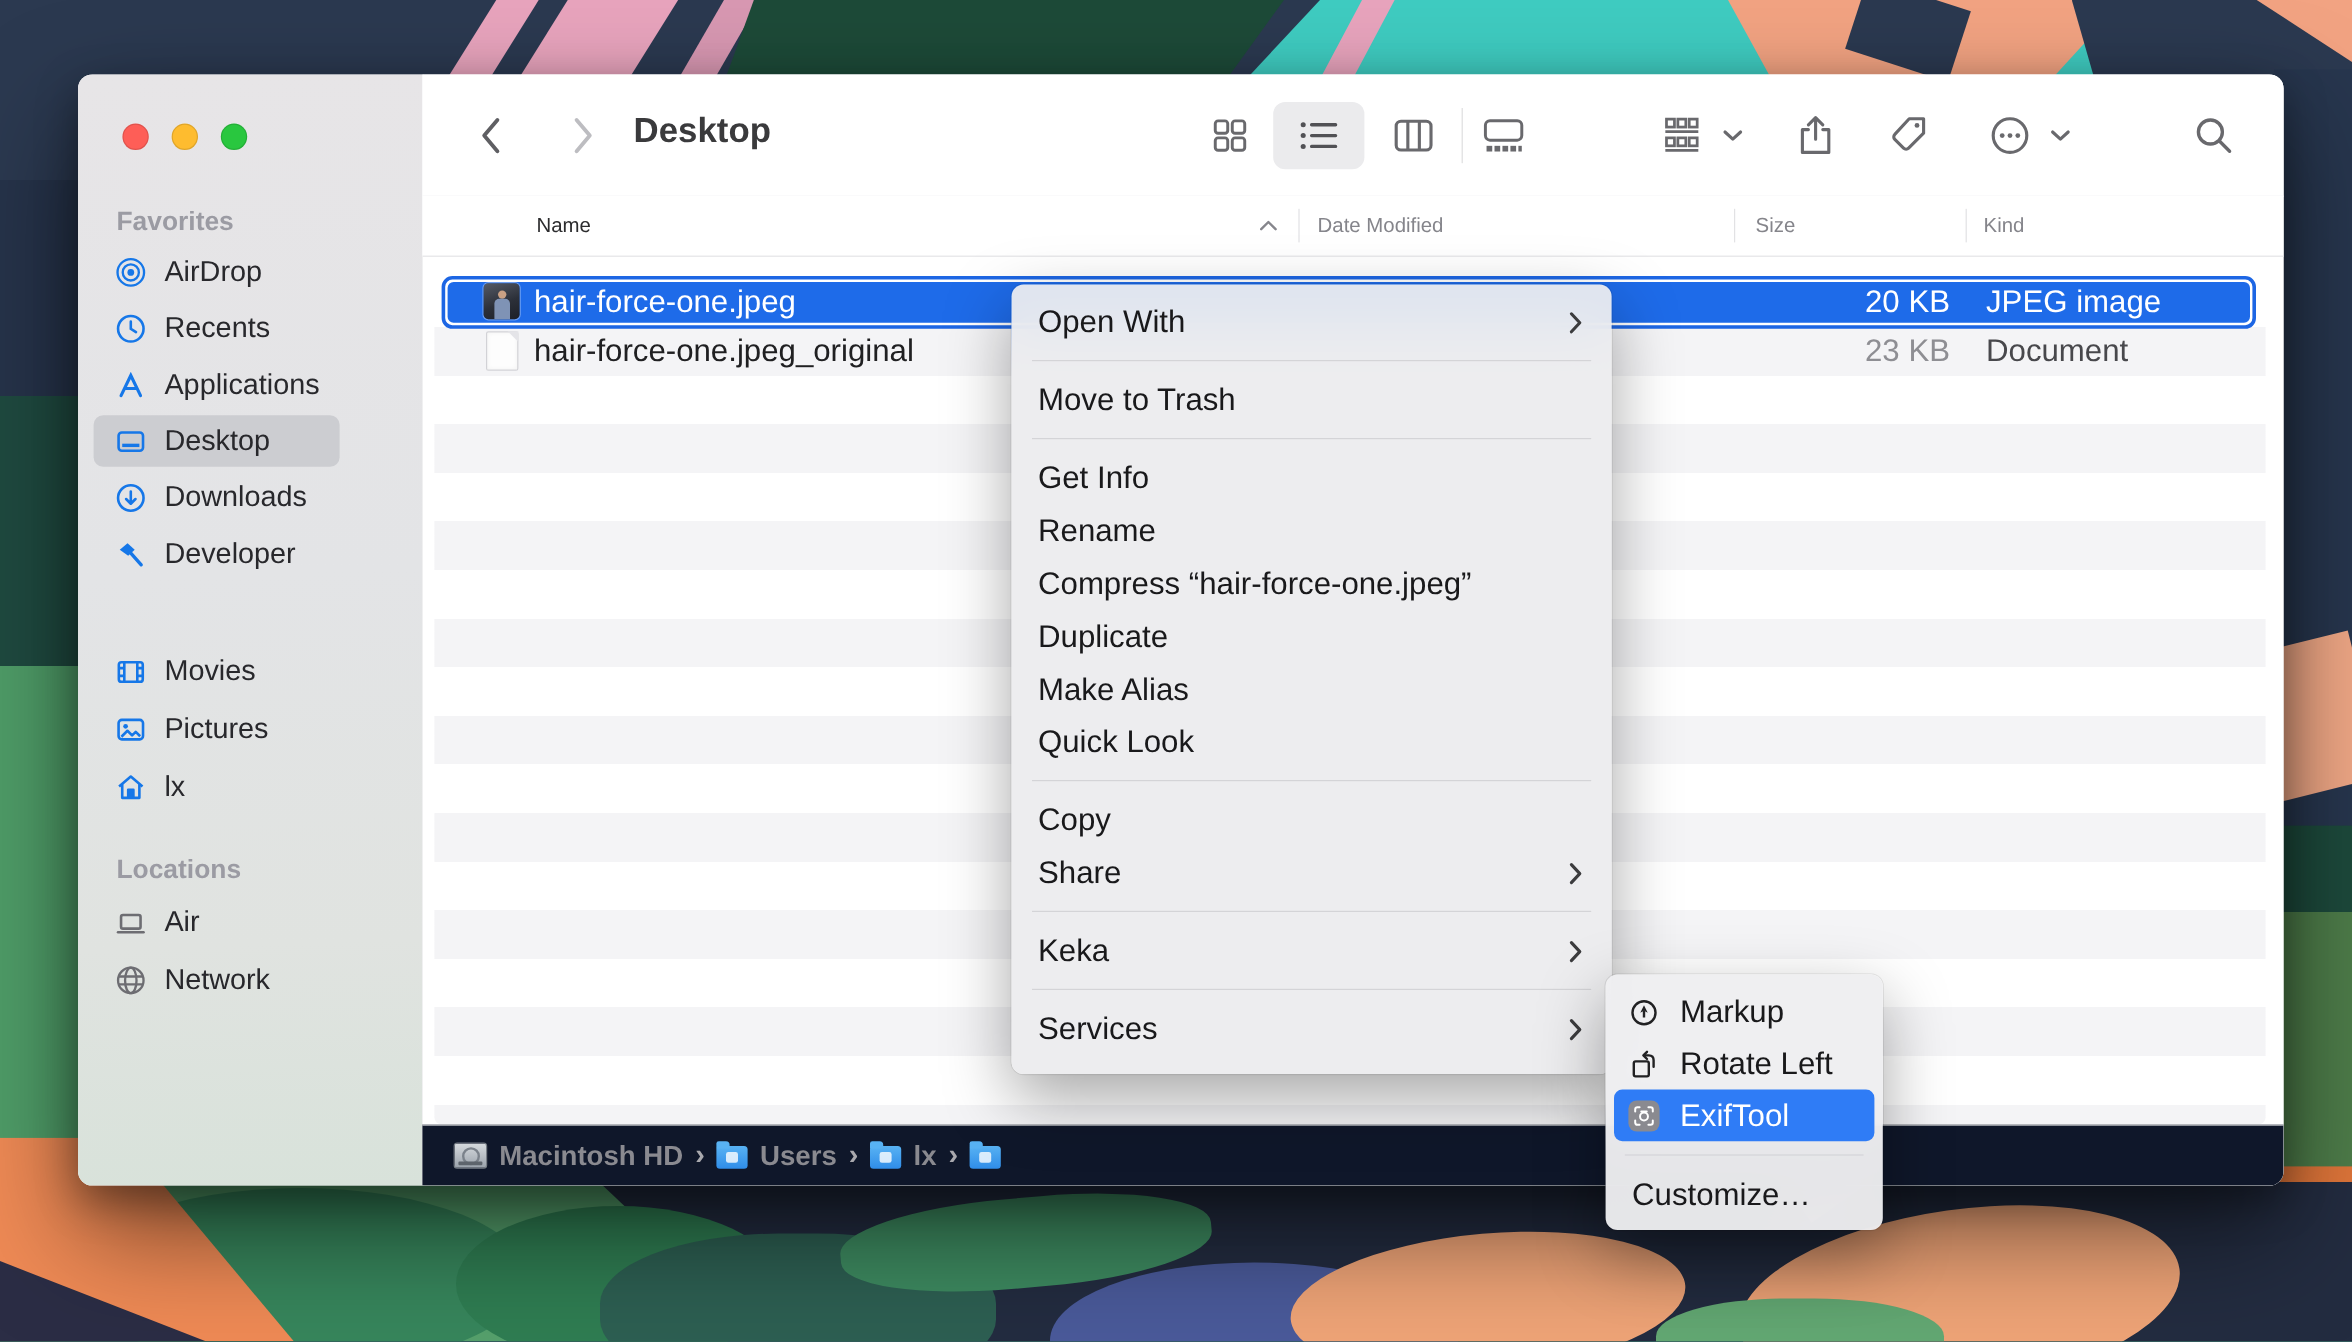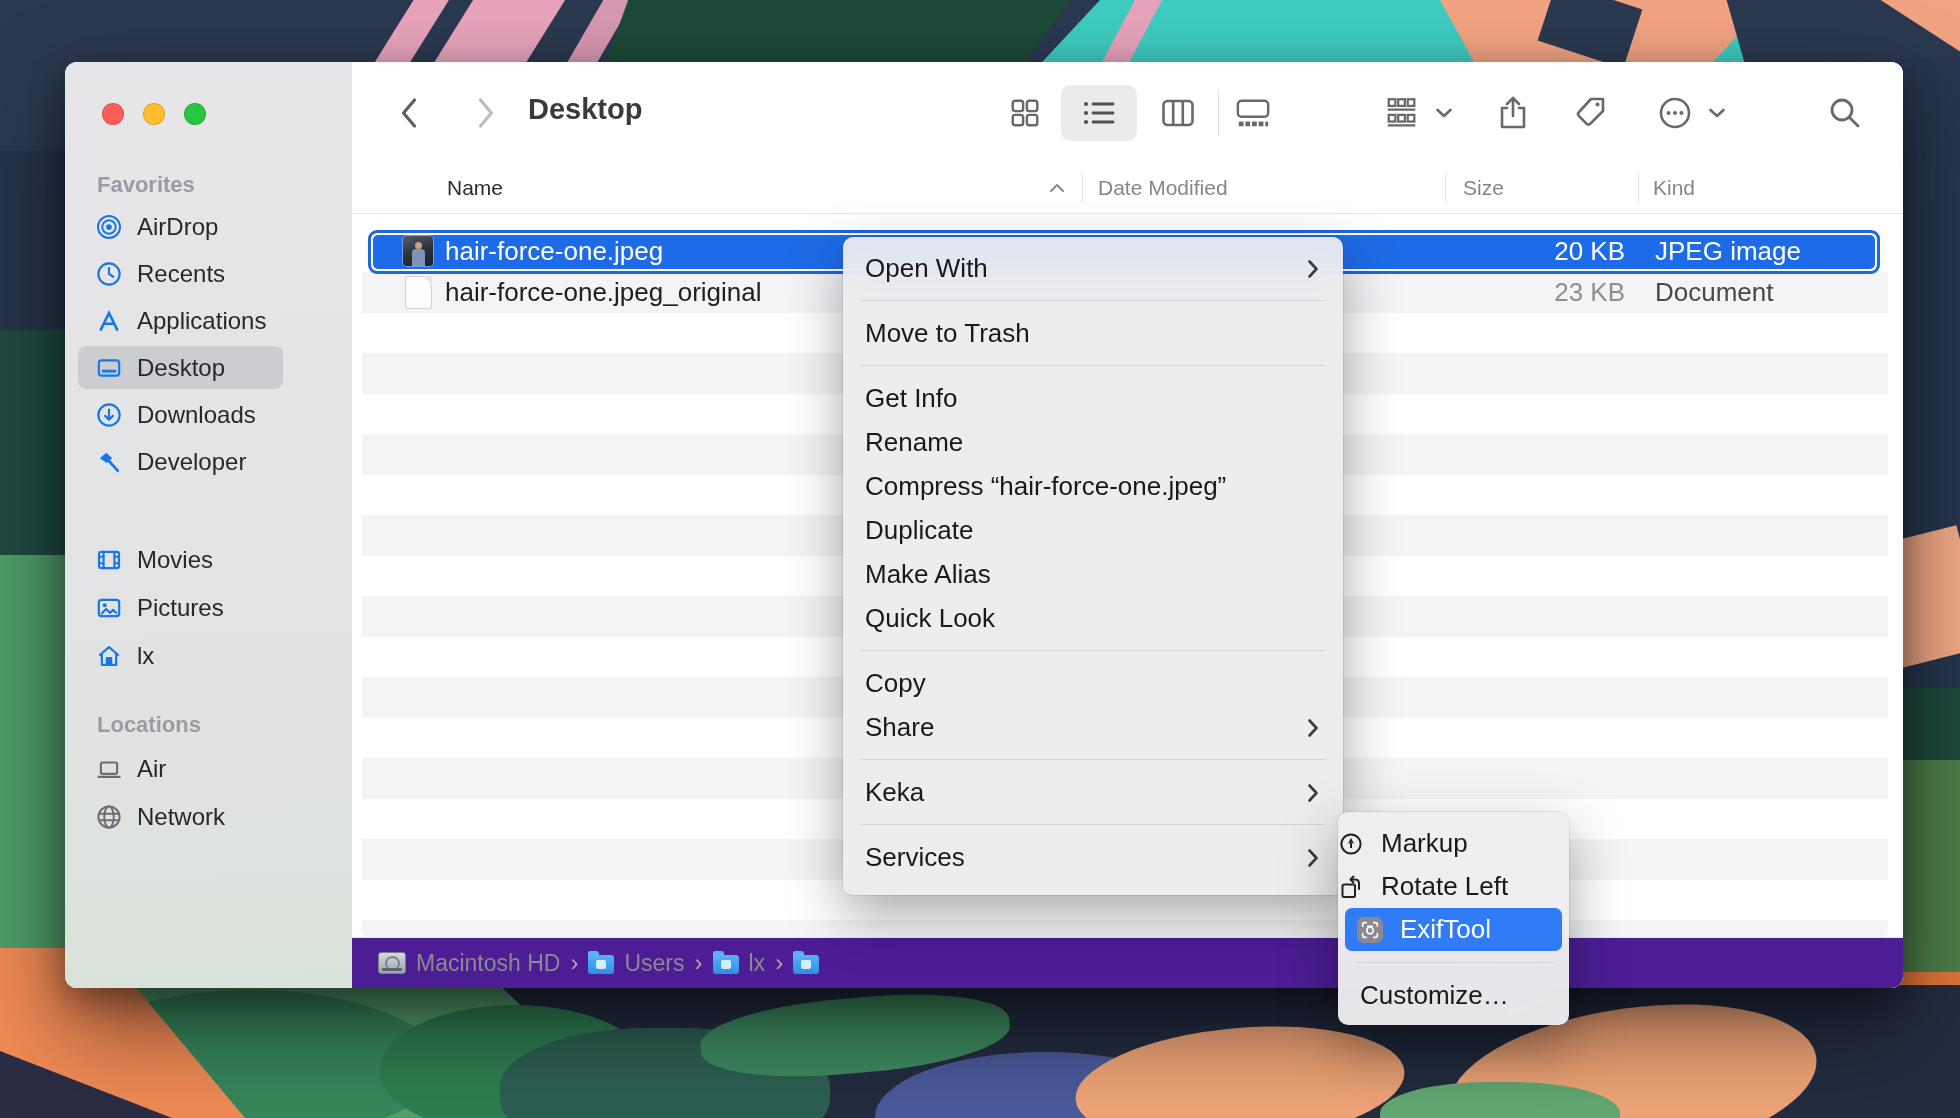--- a/index.html
+++ b/index.html
@@ -22,42 +22,42 @@
   .sb-item .lbl{position:absolute;left:72px;top:0;line-height:47px;font-size:24px;color:#28282c;}
   
   .main{position:absolute;left:287px;top:0;width:1551px;height:926px;background:#fff;}
   .toolbar{position:absolute;left:0;top:0;width:100%;height:101px;background:#fff;border-bottom:1px solid #ececee;}
   .ti{position:absolute;top:33px;width:36px;height:36px;display:flex;align-items:center;justify-content:center;}
   .win-title{position:absolute;left:176px;top:31px;font-size:29px;font-weight:700;color:#3a3a3c;}
   .viewbtn{position:absolute;left:709px;top:23px;width:76px;height:56px;border-radius:10px;background:#ebebed;display:flex;align-items:center;justify-content:center;}
   .tb-sep{position:absolute;left:866px;top:28px;width:1px;height:46px;background:#dededf;}
   
   .colhdr{position:absolute;left:0;top:101px;width:100%;height:50px;background:#fff;border-bottom:1px solid #e4e4e6;}
-  .colhdr .ch{position:absolute;top:0;line-height:50px;font-size:21px;color:#85858b;text-align:right;}
+  .colhdr .ch{position:absolute;top:0;line-height:50px;font-size:17px;color:#85858b;text-align:right;}
   .colhdr .vline{position:absolute;top:11px;width:1px;height:28px;background:#e2e2e4;}
   
   .list{position:absolute;left:0;top:151px;width:100%;height:724px;overflow:hidden;}
   .stripes{position:absolute;left:10px;top:19px;width:1526px;bottom:0;border-radius:6px;
     background:repeating-linear-gradient(180deg,#ffffff 0px,#ffffff 40.5px,#f4f4f6 40.5px,#f4f4f6 81px);}
   .selring{position:absolute;left:16px;top:17px;width:1512px;height:44px;border:3px solid #1d66e4;border-radius:9px;background:#fff;box-sizing:border-box;}
   .selring .fill{position:absolute;left:2px;right:2px;top:2px;bottom:2px;background:#1e6be9;border-radius:5px;}
   .rowc{position:absolute;left:0;width:1536px;height:41px;}
   .rowc .fname{position:absolute;left:93px;line-height:41px;font-size:26px;}
   .rowc .fsize{position:absolute;left:1073px;width:200px;text-align:right;line-height:41px;font-size:26px;}
   .rowc .fkind{position:absolute;left:1303px;line-height:41px;font-size:26px;}
   .row-sel{color:#fff;}
   .thumb{position:absolute;left:51px;top:5px;width:30px;height:30px;border-radius:4px;overflow:hidden;
     background:linear-gradient(160deg,#555b66 0%,#2c3039 55%,#1d2027 100%);box-shadow:0 0 0 1px rgba(255,255,255,.35);}
   .thumb .head{position:absolute;left:12px;top:6px;width:7px;height:7px;border-radius:50%;background:#caa184;}
   .thumb .bodyy{position:absolute;left:9px;top:13px;width:13px;height:17px;border-radius:4px 4px 0 0;background:#7f93b5;}
   .docicon{position:absolute;left:53px;top:4px;width:25px;height:31px;background:#fdfdfd;border:1px solid #d2d2d6;border-radius:2px;box-shadow:inset 0 0 4px rgba(0,0,0,.05);}
   .docicon:before{content:"";position:absolute;right:-1px;top:-1px;border-style:solid;border-width:0 9px 9px 0;border-color:transparent #e4e4e8 transparent transparent;}
   
-  .pathbar{position:absolute;left:0;top:875px;width:100%;height:51px;background:#4c1d95;border-top:1px solid #e5e5e7;
-    display:flex;align-items:center;padding-left:26px;box-sizing:border-box;gap:10px;}
+  .pathbar{position:absolute;left:0;top:875px;width:100%;height:51px;background:#0f172a;border-top:1px solid #e5e5e7;
+    display:flex;align-items:center;padding-left:26px;box-sizing:border-box;gap:10px;font-weight:bold;}
   .pseg{display:flex;align-items:center;gap:10px;font-size:23px;color:#8a8a90;}
   .psep{font-size:24px;color:#a9a9ae;}
   .pfolder{position:relative;width:26px;height:19px;border-radius:3px;background:linear-gradient(180deg,#58b2f3,#2f8de9);margin-top:3px;}
   .pfolder:before{content:"";position:absolute;left:0;top:-4px;width:11px;height:6px;border-radius:2px 3px 0 0;background:#58b2f3;}
   .pfolder .glyph{position:absolute;left:8px;top:5px;width:10px;height:9px;border-radius:2px;background:rgba(255,255,255,.8);}
   .hdicon{position:relative;width:26px;height:20px;border-radius:3px;background:linear-gradient(180deg,#d6dade,#9ba3ac);border:1px solid #767d85;}
   .hdicon:before{content:"";position:absolute;left:6px;top:3px;width:11px;height:11px;border-radius:50%;border:2px solid #7b828b;}
   .hdicon:after{content:"";position:absolute;left:3px;bottom:2px;width:20px;height:3px;background:#5d646c;border-radius:1px;}
   
   .menu{position:absolute;left:843px;top:237px;width:500px;border-radius:10px;
@@ -66,21 +66,21 @@
     padding:9px 0 16px 0;box-sizing:border-box;z-index:50;}
   .mi{position:relative;height:44px;line-height:44px;padding-left:22px;font-size:26px;color:#19191b;}
   .mi .chev{position:absolute;right:24px;top:13px;}
   .mi.hl{margin:0 6px;padding-left:16px;border-radius:7px;background:#d3d3d6;}
   .mi.hl .chev{right:18px;}
   .msep{height:1px;background:#d4d4d7;margin:10px 17px;}
   .submenu{position:absolute;left:1338px;top:812px;width:231px;border-radius:10px;
     background:rgba(238,238,240,.96);backdrop-filter:blur(22px);
     box-shadow:0 20px 55px rgba(0,0,0,.35),0 0 0 1px rgba(0,0,0,.08);
     padding:10px 0 8px 0;box-sizing:border-box;z-index:60;}
-  .smi{position:relative;height:43px;display:flex;align-items:center;font-size:26px;color:#19191b;gap:17px;}
+  .smi{position:relative;height:43px;display:flex;align-items:center;font-size:26px;color:#19191b;padding-left:19px;gap:17px;}
   .smi.sel{margin:0 7px;padding-left:12px;border-radius:7px;background:#2f7cf6;color:#fff;}
   .smi .sic{width:26px;height:26px;flex:0 0 26px;display:flex;align-items:center;justify-content:center;}
   .exif-badge{width:26px;height:26px;border-radius:7px;background:#8a8a90;display:flex;align-items:center;justify-content:center;}
   .smfooter{height:43px;display:flex;align-items:center;padding-left:22px;font-size:26px;color:#19191b;}
   svg{display:block;}
 </style>
 </head>
 <body>
 
 <div id="screen">

